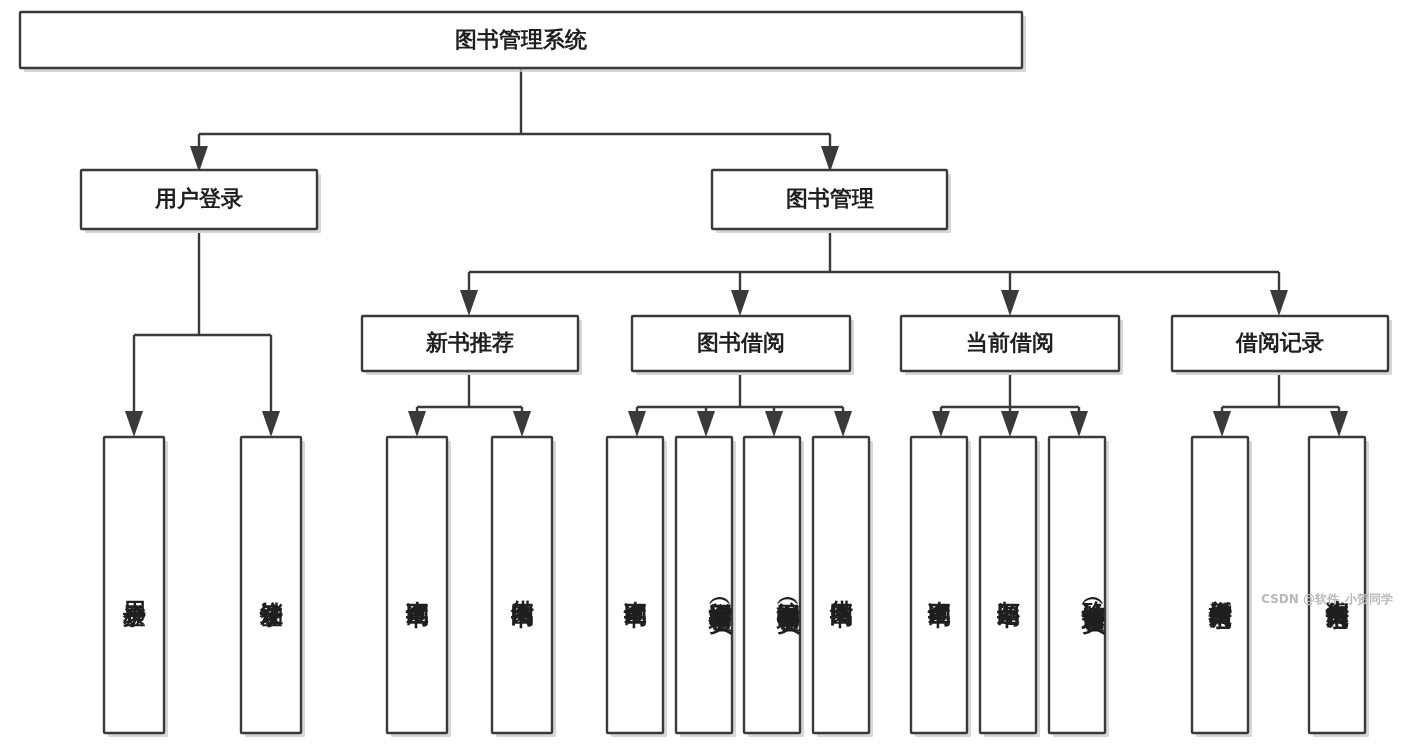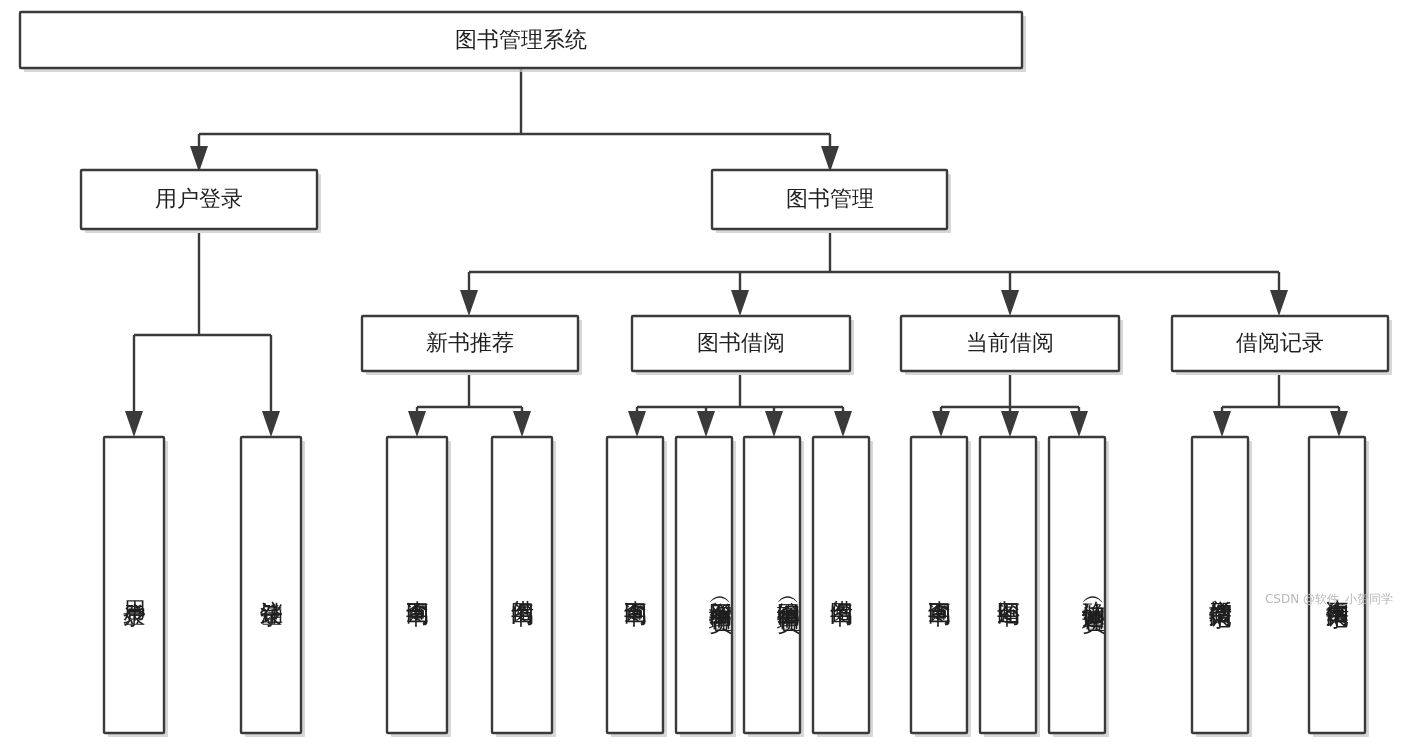--- a/index.html
+++ b/index.html
@@ -11,20 +11,21 @@
     width: 1405px;
     height: 747px;
     font-family: "DejaVu Sans", "Liberation Sans", sans-serif;
     overflow: hidden;
   }
   #diagram-root {
     position: relative;
     width: 1405px;
     height: 613px;
     background: #ffffff;
+    font-weight: bold;
   }
   svg#org-chart {
     position: absolute;
     left: 0;
     top: 0;
     width: 1405px;
     height: 747px;
     display: block;
   }
   .node-box {

